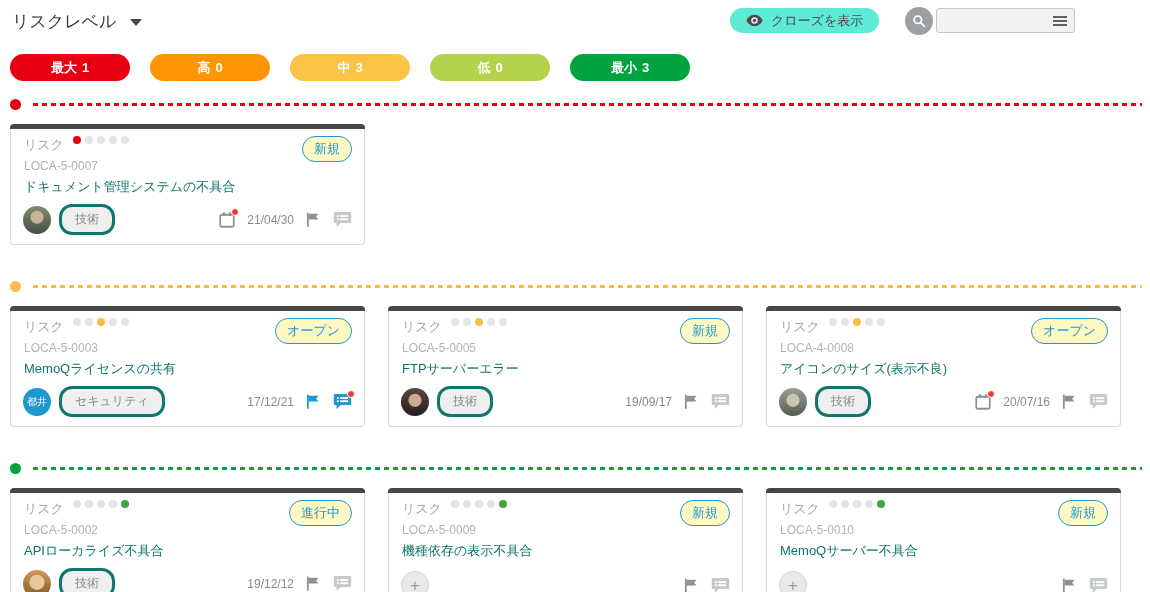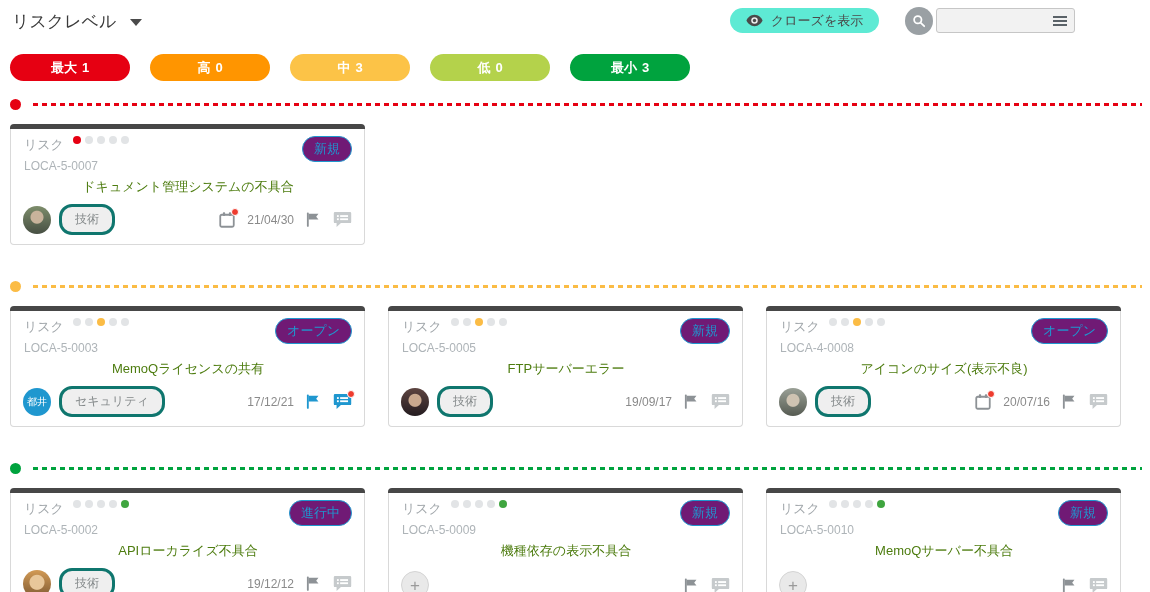--- a/index.html
+++ b/index.html
@@ -56,23 +56,23 @@
   .card-top { height:5px; background:#474747; border-radius:4px 4px 0 0; margin:-1px -1px 0; }
   .card-body { padding:7px 12px 0 13px; }
   .type-row { display:flex; align-items:flex-start; }
   .type-label { font-size:13px; color:#a0a6aa; }
   .dots { display:flex; gap:4px; margin-left:9px; }
   .dots i { width:8px; height:8px; border-radius:50%; background:#e2e4e6; }
   .lane-red .dots i.on { background:#e60012; }
   .lane-amber .dots i.on { background:#fbbc45; }
   .lane-green .dots i.on { background:#3fa53f; }
   .key { font-size:12px; color:#aeb4b8; margin-top:5px; }
-  .title { font-size:13px; color:#4d7c0f; margin-top:5px;text-align:center; }
+  .title { font-size:13px; color:#0f766e; margin-top:5px; }
   .badge { position:absolute; top:11px; right:12px; border:1px solid #1f97cf; color:#1f97cf;
-    font-size:13px; border-radius:14px; padding:3px 11px; background:#701a75; }
+    font-size:13px; border-radius:14px; padding:3px 11px; background:#fef9c3; }
 
   .foot { position:absolute; left:12px; right:12px; bottom:9px; display:flex; align-items:center; }
   .avatar { width:28px; height:28px; border-radius:50%; flex:none; }
   .av-text { background:#1f97cf; color:#fff; font-size:10px; display:flex; align-items:center; justify-content:center; }
   .av-add { background:#e9e9e9; border:1px solid #d4d4d4; color:#9a9a9a; font-size:17px;
     display:flex; align-items:center; justify-content:center; line-height:1; cursor:pointer; }
   .av-p1 { background:radial-gradient(circle at 50% 40%,#c8b39b 0 6px,transparent 7px),linear-gradient(#7d8d6b,#474f43); }
   .av-p2 { background:radial-gradient(circle at 50% 44%,#caa98f 0 6px,transparent 7px),linear-gradient(#5d4440,#241c20); }
   .av-p3 { background:radial-gradient(circle at 50% 44%,#cfc3b2 0 6px,transparent 7px),linear-gradient(#9aa096,#565b52); }
   .av-p4 { background:radial-gradient(circle at 50% 44%,#e8c79a 0 7px,transparent 8px),linear-gradient(#d29a55,#7e5a33); }

